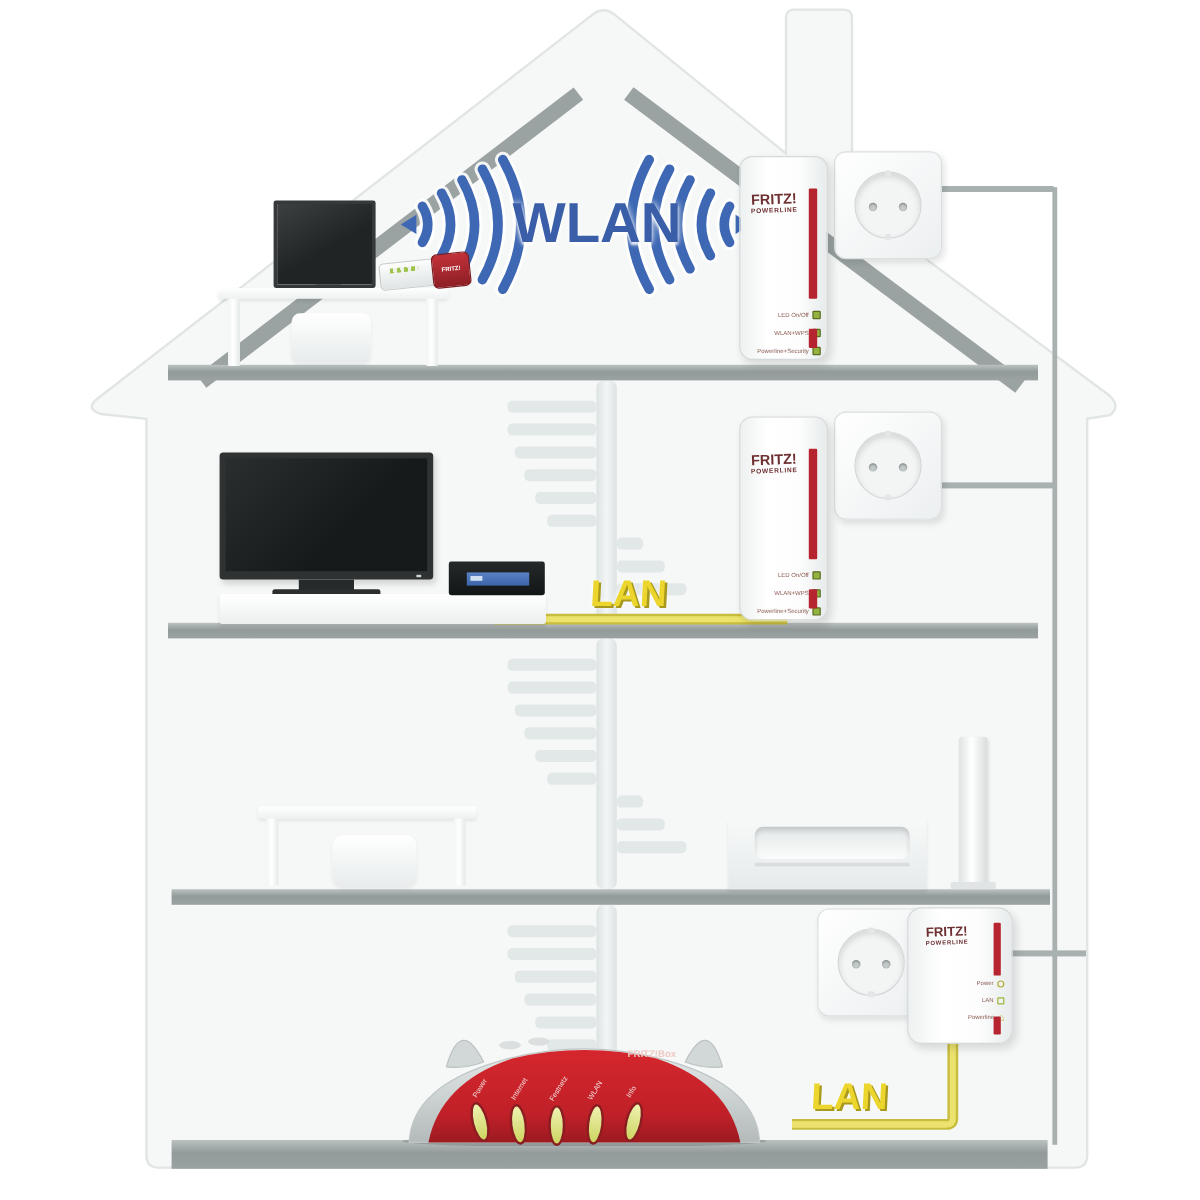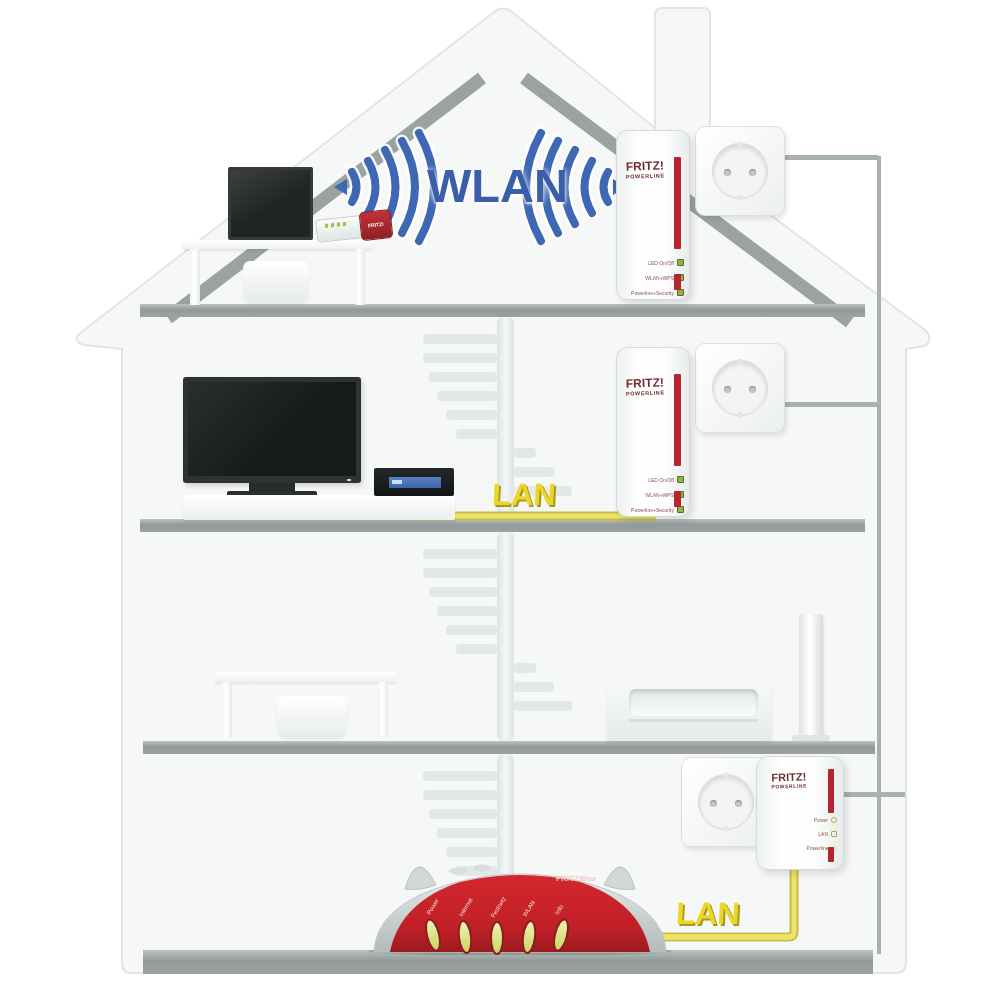--- a/index.html
+++ b/index.html
@@ -78,21 +78,21 @@
   .ps-s2{right:9px;bottom:7px;width:6px;height:15px;}
   .ps-leds{position:absolute;right:6px;top:56px;width:74px;}
   .ps-row{display:flex;align-items:center;justify-content:flex-end;height:14px;}
   .ps-label{font-size:5px;color:#8a5a52;margin-right:3px;}
   .ico{width:8px;height:8px;display:inline-block;position:relative;}
   .ico-power{border:1.5px solid #b3ad36;border-radius:50%;width:6px;height:6px;box-sizing:border-box;}
   .ico-lan{border:1.5px solid #9fb33a;width:6px;height:6px;box-sizing:border-box;border-radius:1px;}
   .ico-home{color:#c2b42e;font-size:9px;line-height:8px;width:auto;}
 
   
-  .router{position:absolute;left:360px;top:845px;width:320px;height:110px;}
+  .router{position:absolute;left:327px;top:845px;width:320px;height:110px;}
 </style>
 </head>
 <body>
 
 <div id="stage">
 
   <svg id="bg" width="1000" height="1000" viewBox="0 0 1000 1000">
     <defs>
       <linearGradient id="slabGrad" x1="0" y1="0" x2="0" y2="1">
         <stop offset="0" stop-color="#bcc2c2"></stop>

